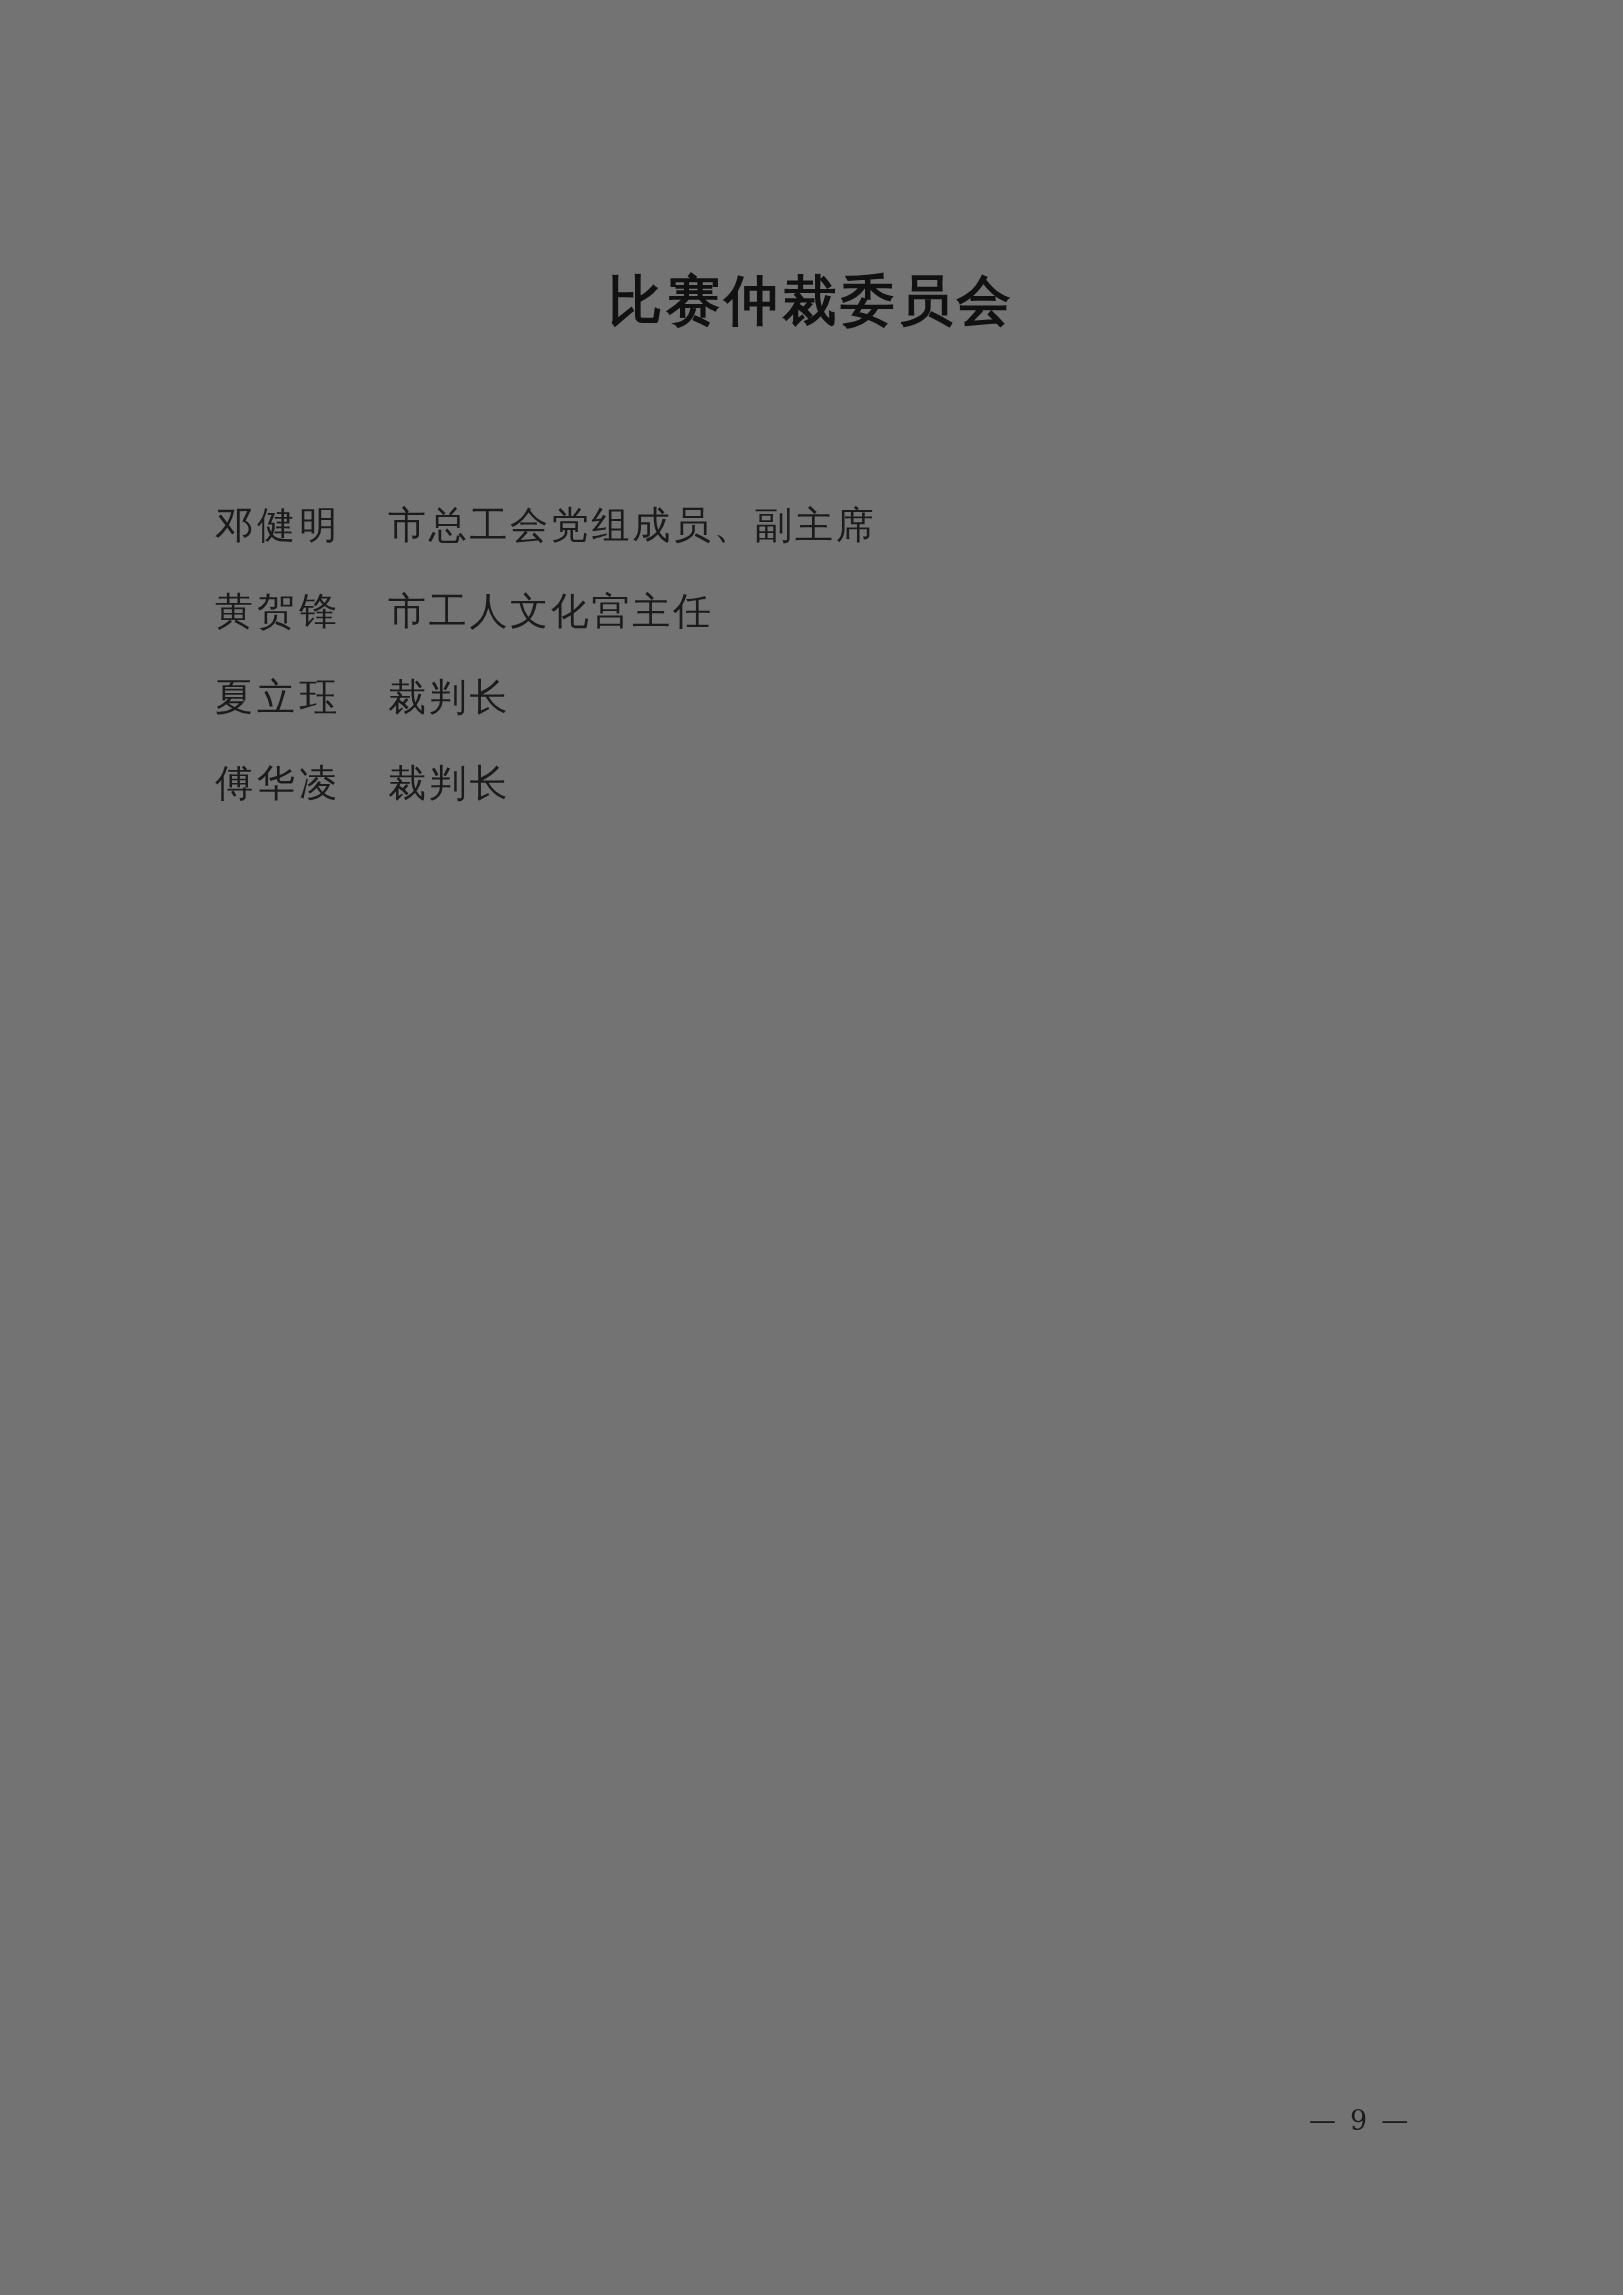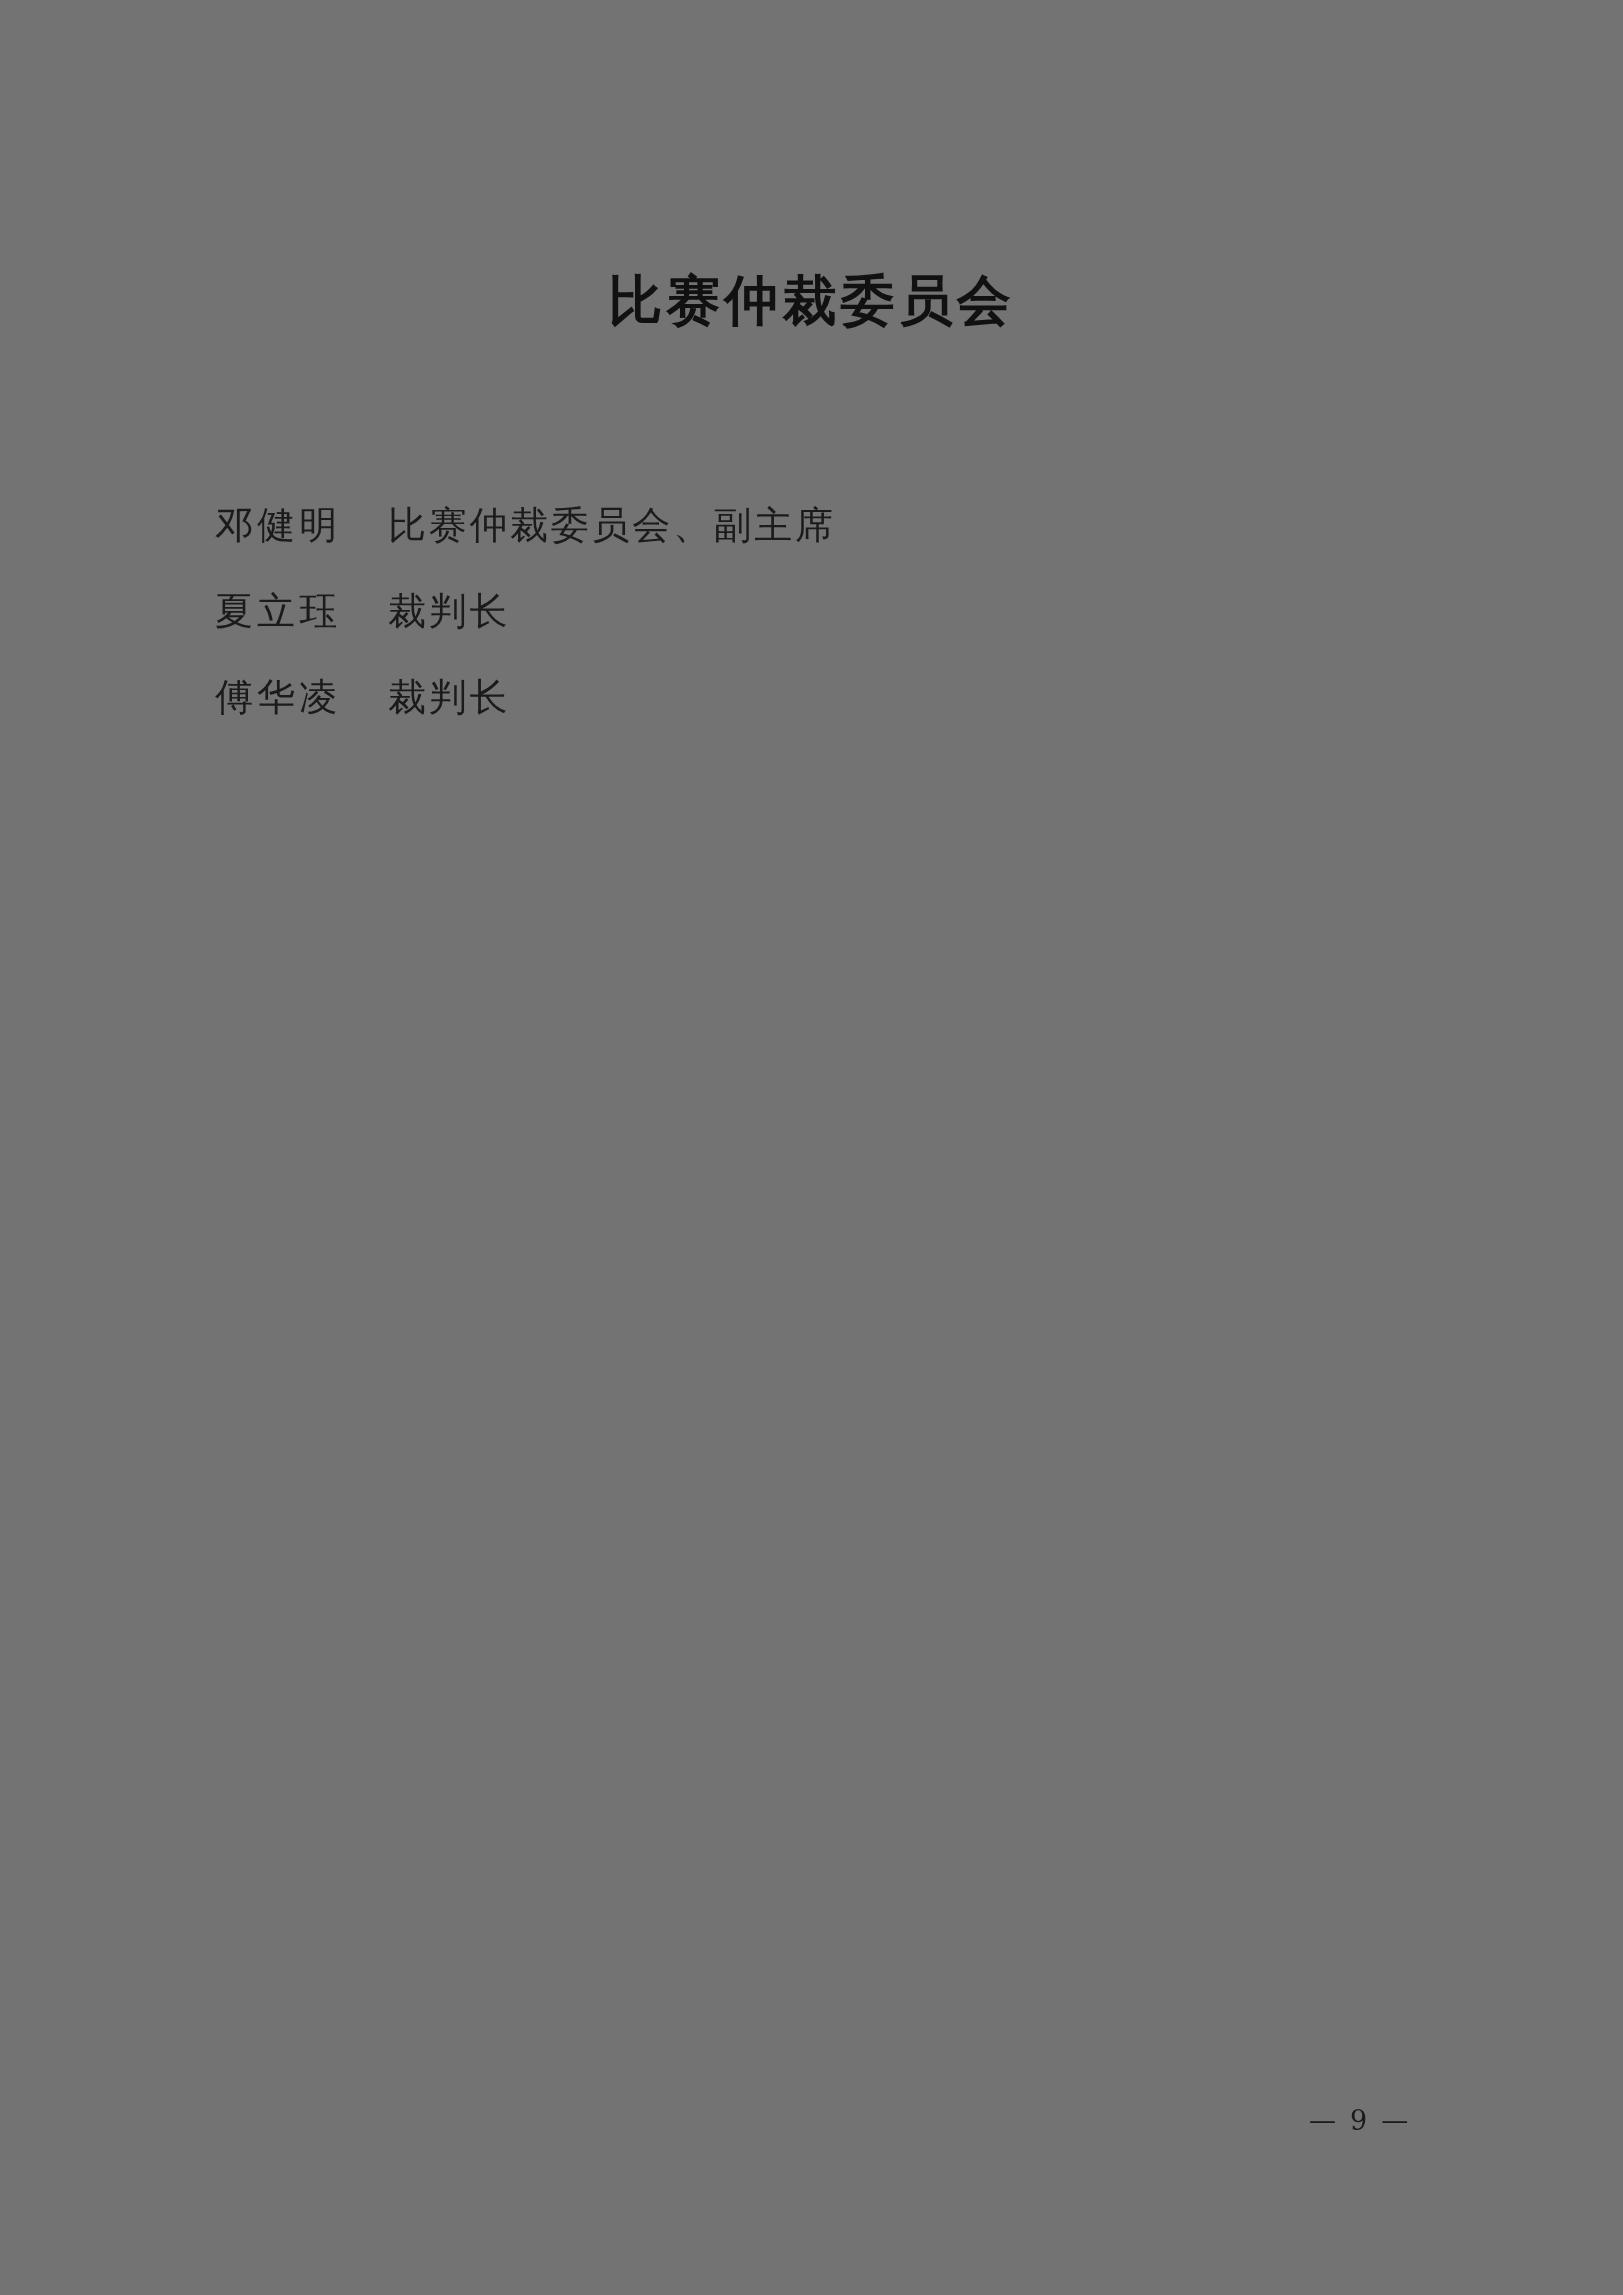--- a/index.html
+++ b/index.html
@@ -78,23 +78,27 @@
 <body>
 
 <div class="page">
 
   <div class="doc-title">比赛仲裁委员会</div>
 
   <div class="member-list">
 
     <div class="member-row">
       <span class="member-name">邓健明</span>
-      <span class="member-role">比赛仲裁委员会、副主席</span>
+      <span class="member-role">市总工会党组成员、副主席</span>
     </div>
 
+    <div class="member-row">
+      <span class="member-name">黄贺锋</span>
+      <span class="member-role">市工人文化宫主任</span>
+    </div>
 
     <div class="member-row">
       <span class="member-name">夏立珏</span>
       <span class="member-role">裁判长</span>
     </div>
 
     <div class="member-row">
       <span class="member-name">傅华凌</span>
       <span class="member-role">裁判长</span>
     </div>

